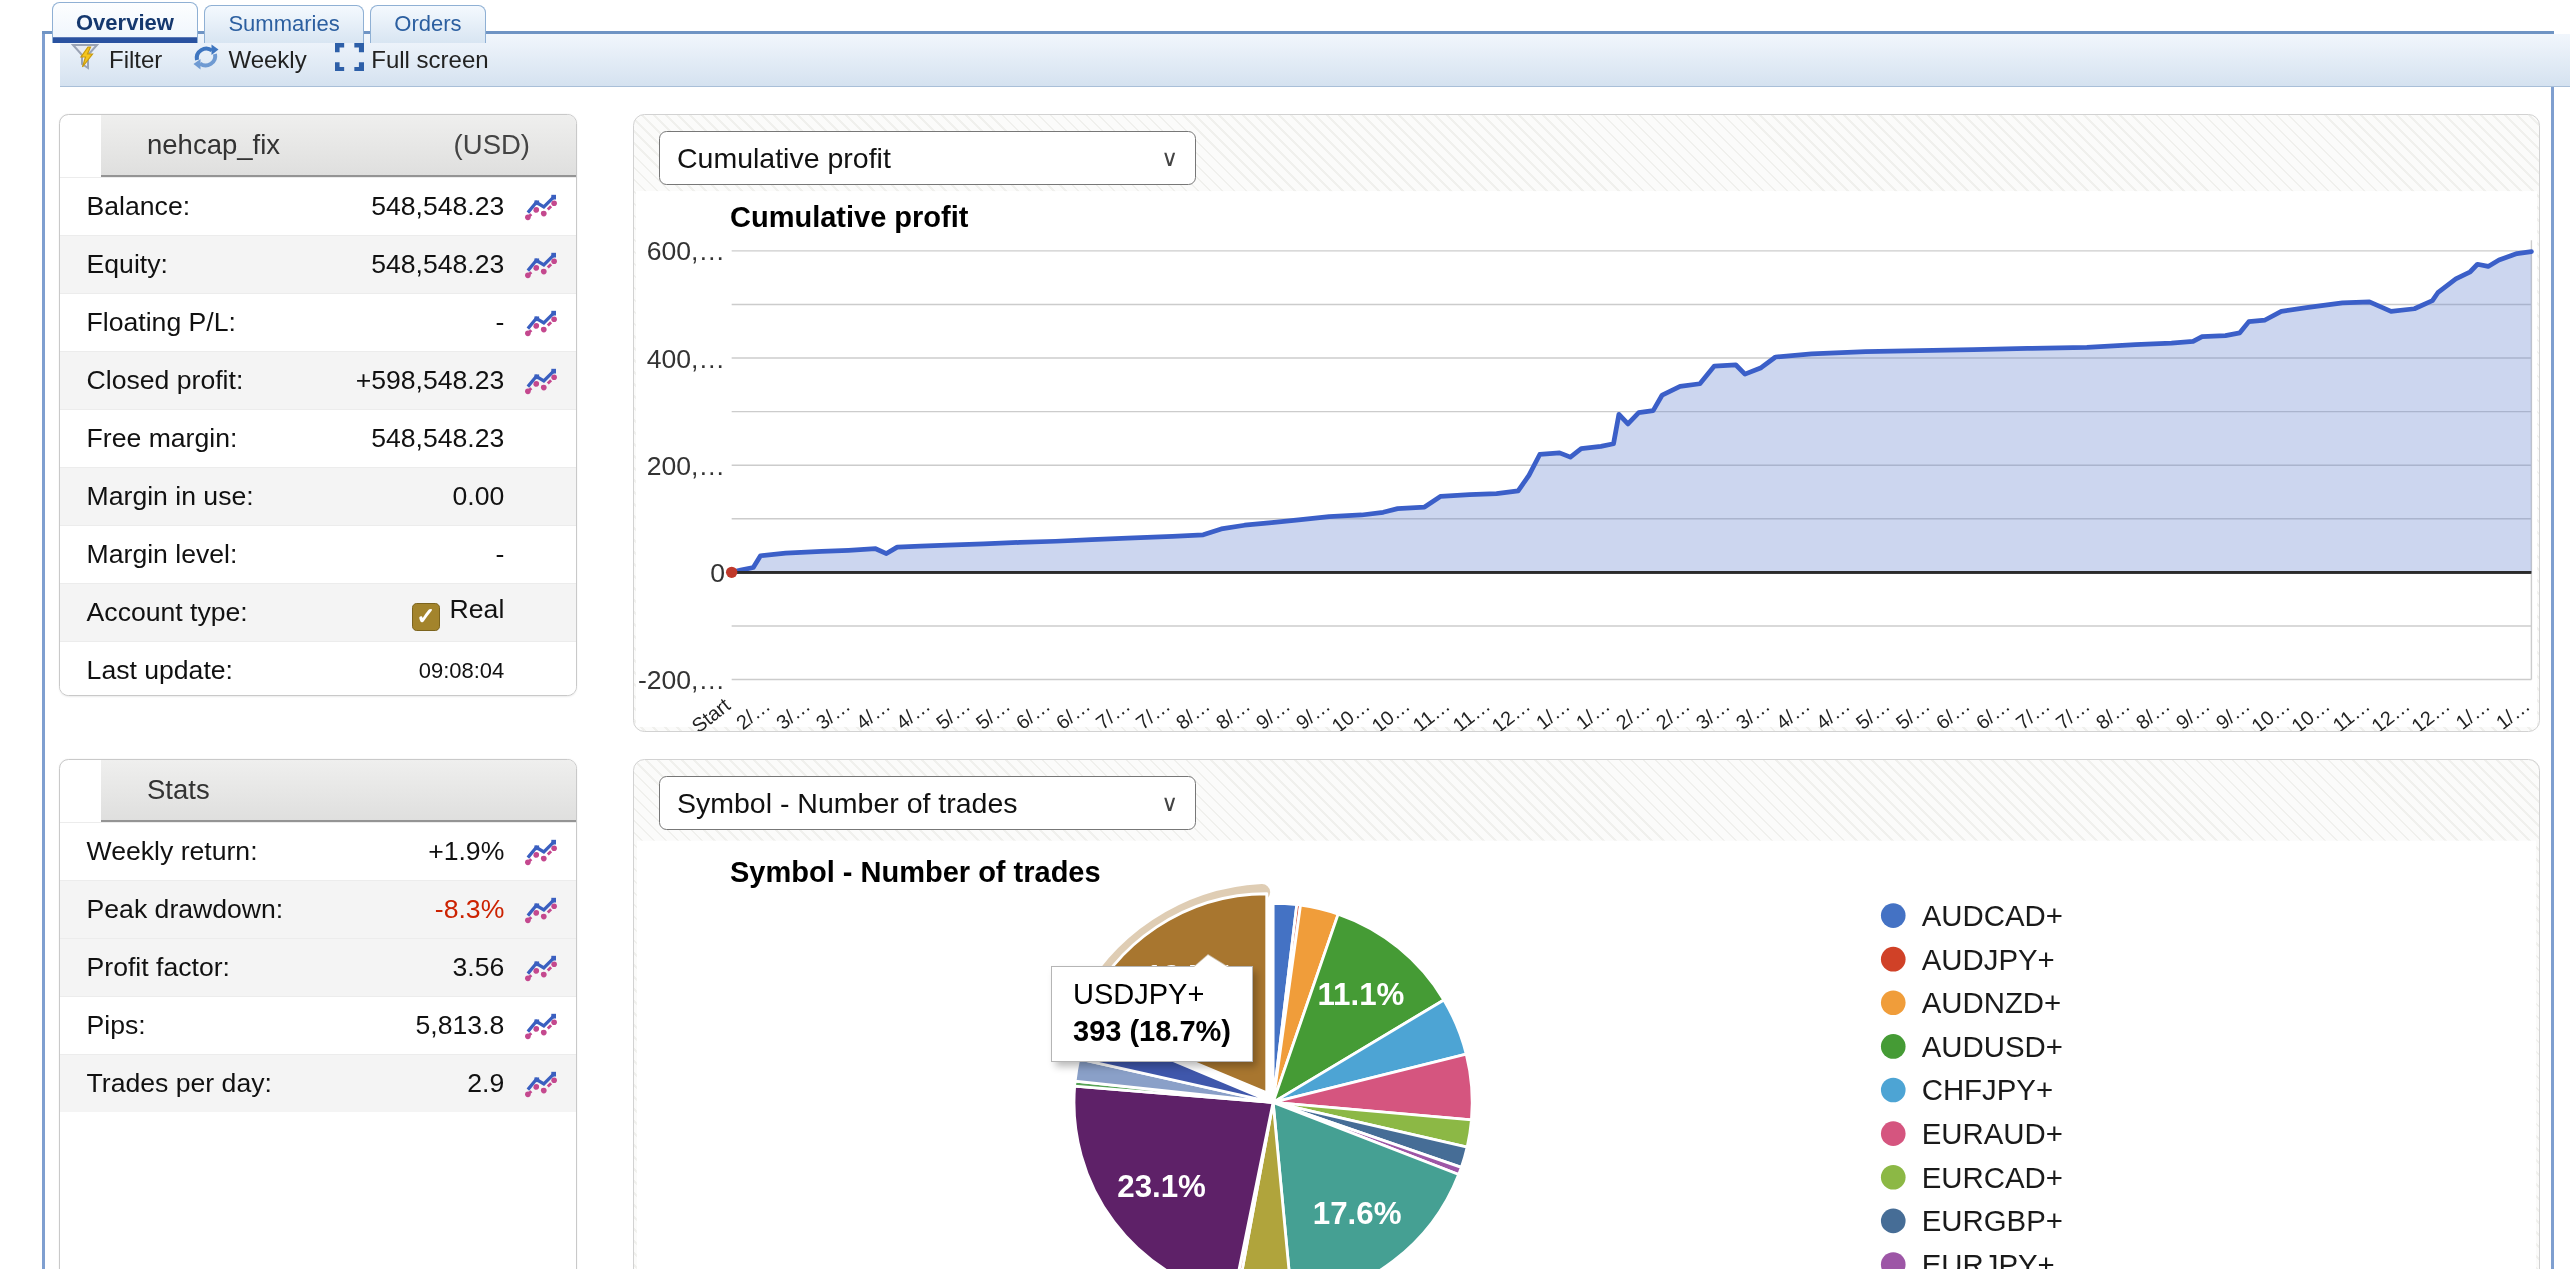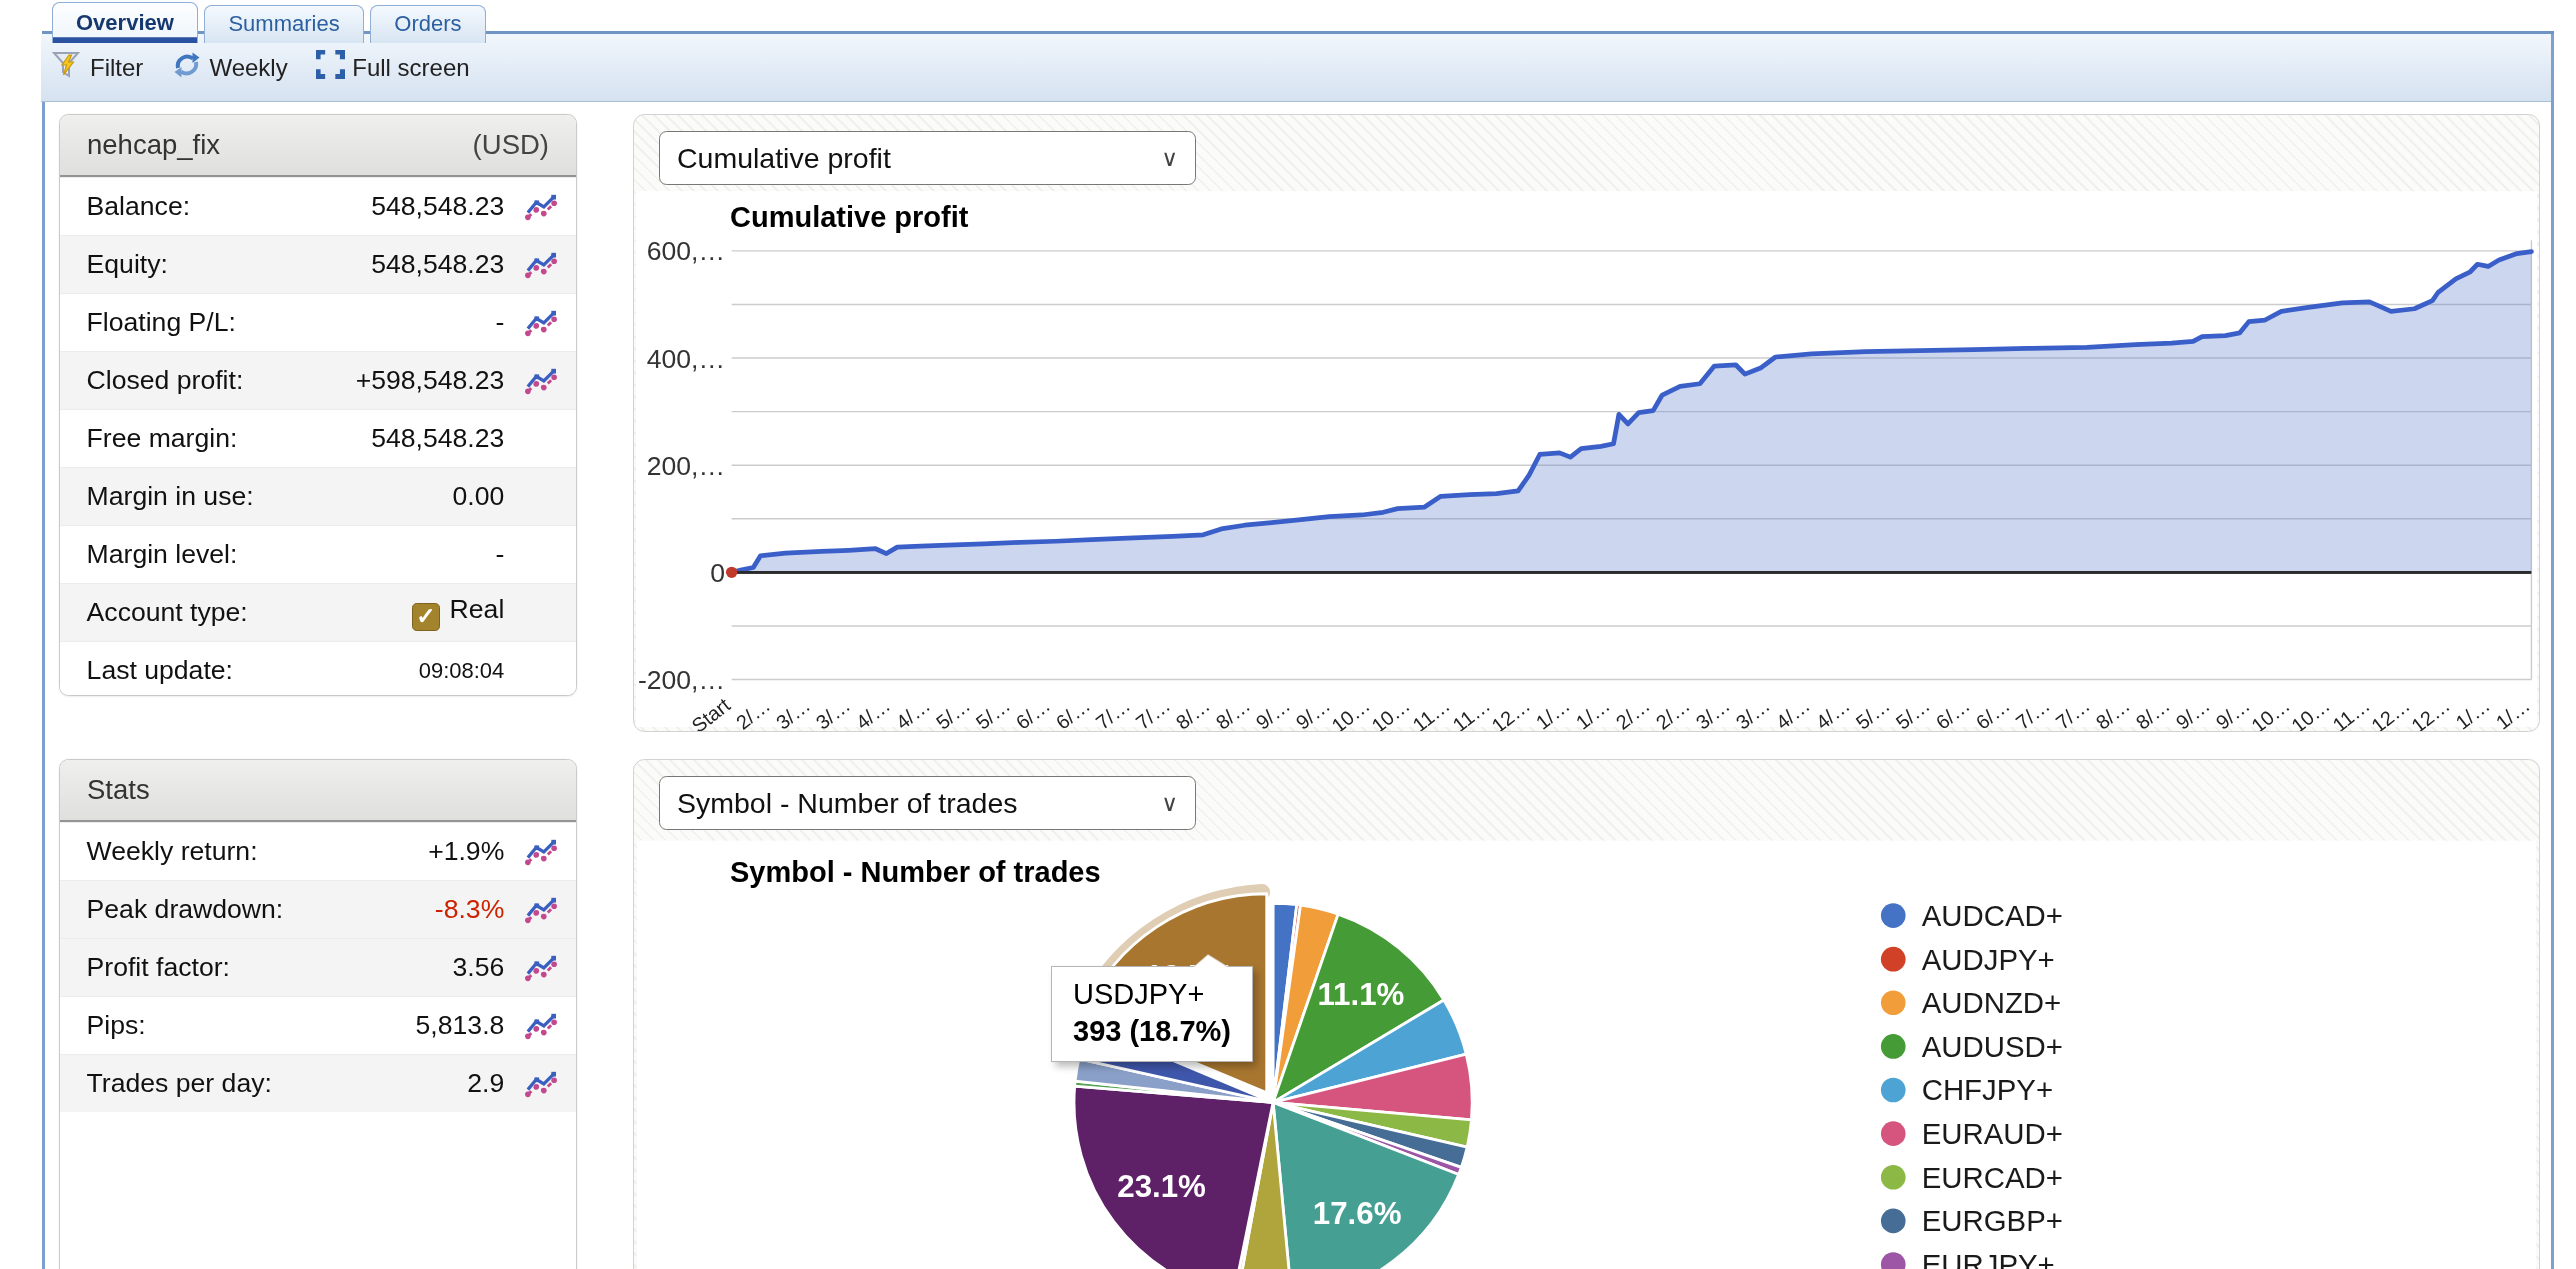--- a/index.html
+++ b/index.html
@@ -20,38 +20,38 @@
     border:0.9px solid #8fb0d4;border-bottom:none;border-radius:7.6px 7.6px 0 0;
     background:linear-gradient(#f4f9fe,#d8e5f2);color:#2c5fa0;font-size:22px;cursor:pointer;
   }
   .tab.active{
     height:32px;background:linear-gradient(#fdfeff,#eef5fc);
     font-weight:bold;color:#15386e;box-shadow:inset 0 -5.7px 0 #2a52a0;
   }
 
   
   #toolbar{
-    position:absolute;left:41px;top:34px;width:2510px;height:68px;z-index:1;
+    position:absolute;left:60px;top:34px;width:2510px;height:53px;z-index:1;
     background:linear-gradient(#f1f6fc,#d5e2f0);border-bottom:1.9px solid #a9bfd8;
     display:flex;align-items:center;gap:28.5px;padding-left:11.4px;box-sizing:border-box;
     font-size:24px;color:#222;
   }
   .tool{display:flex;align-items:center;gap:7.6px;cursor:pointer}
 
   
   .panel{
     position:absolute;border:1.9px solid #c9c9c9;border-radius:9.5px;
     background:#fff;overflow:hidden;box-shadow:0 0.9px 1.9px rgba(0,0,0,.08);
   }
   #account-panel{left:59px;top:114px;width:516px;height:580px}
   #stats-panel{left:59px;top:759px;width:516px;height:569px}
   .panel-header{
     height:60px;background:linear-gradient(#efefee,#dfdfde);border-bottom:2.8px solid #949494;
     display:flex;align-items:center;justify-content:space-between;
-    padding:0 27px;font-size:27.5px;color:#333;
+    padding:0 46px;font-size:27.5px;color:#333;margin-left:41px;
   }
   .panel-header .cur{color:#444}
   .prow{height:57px;display:flex;align-items:center;padding-left:26.6px;font-size:26.6px;border-top:0.9px solid #ececec;background:#fff}
   .prow.alt{background:#f4f4f4}
   .prow .lbl{flex:1;color:#111}
   .prow .val{text-align:right;color:#111;white-space:nowrap}
   .prow .val.neg{color:#cc2200}
   .prow .val.small{font-size:22px}
   .prow .icon-slot{width:47px;height:40px;margin:0 11.4px 0 13.3px;display:flex;align-items:center;justify-content:center}
   .checkbox{

